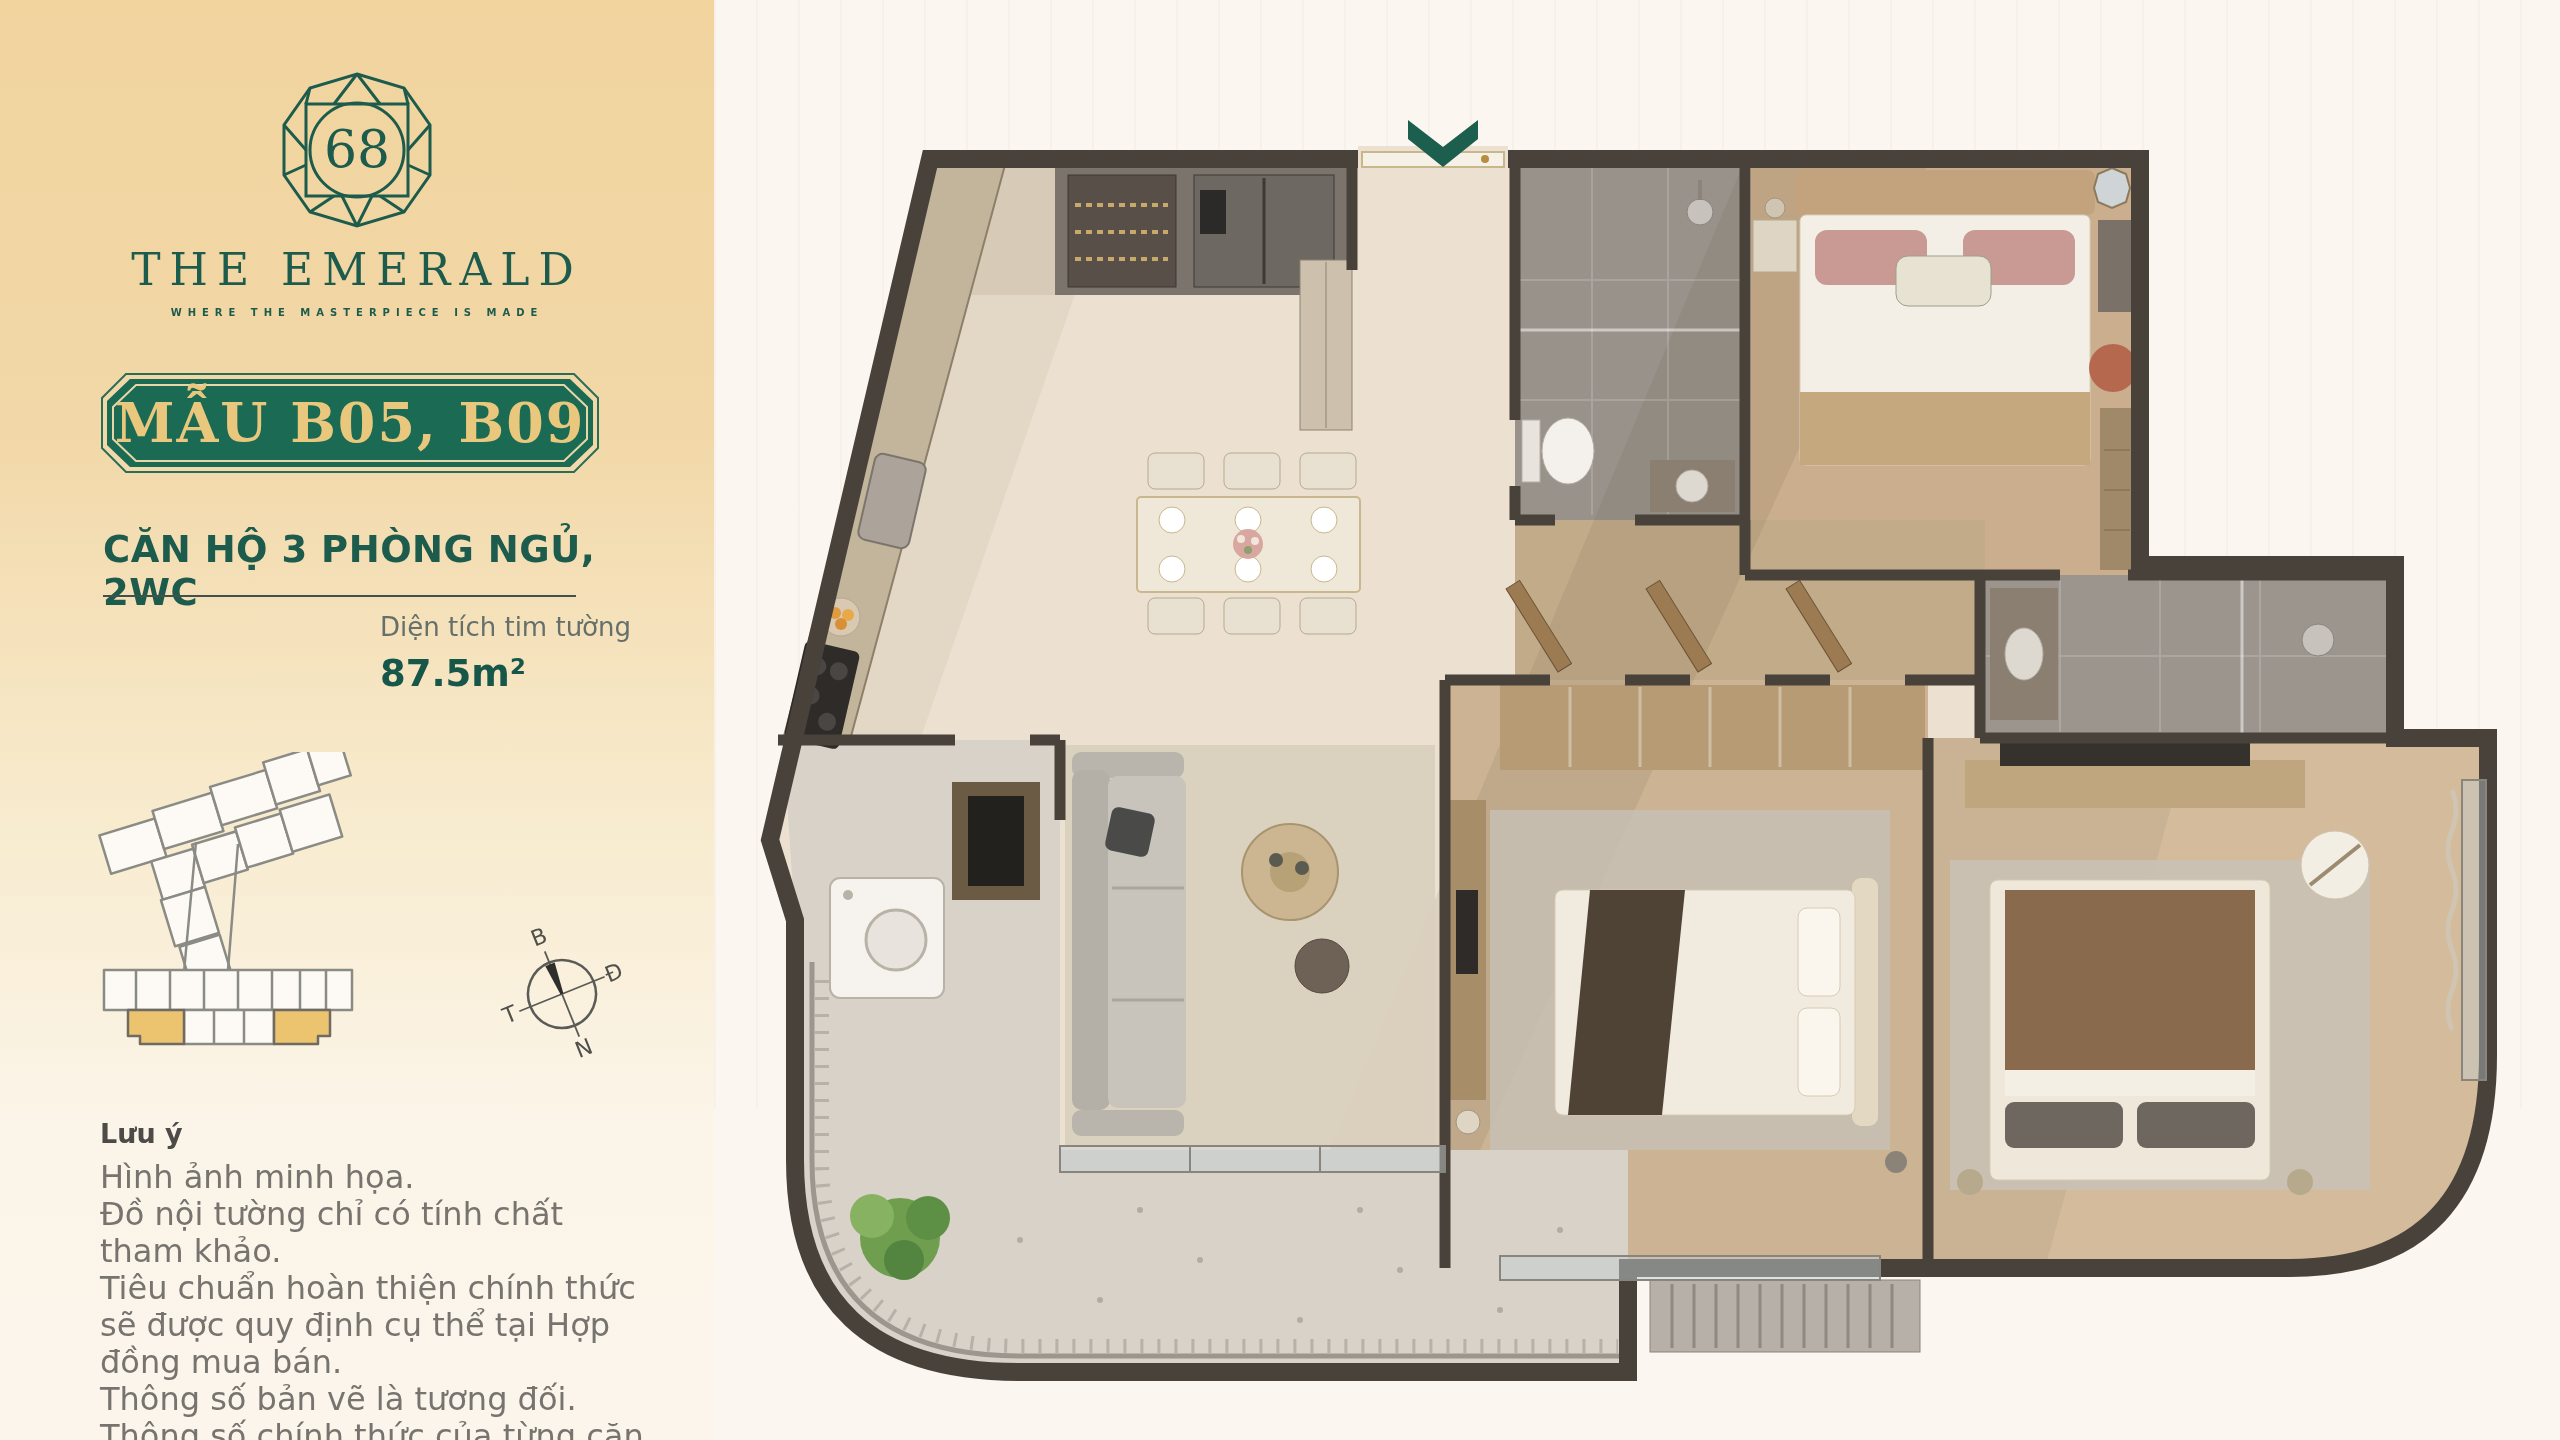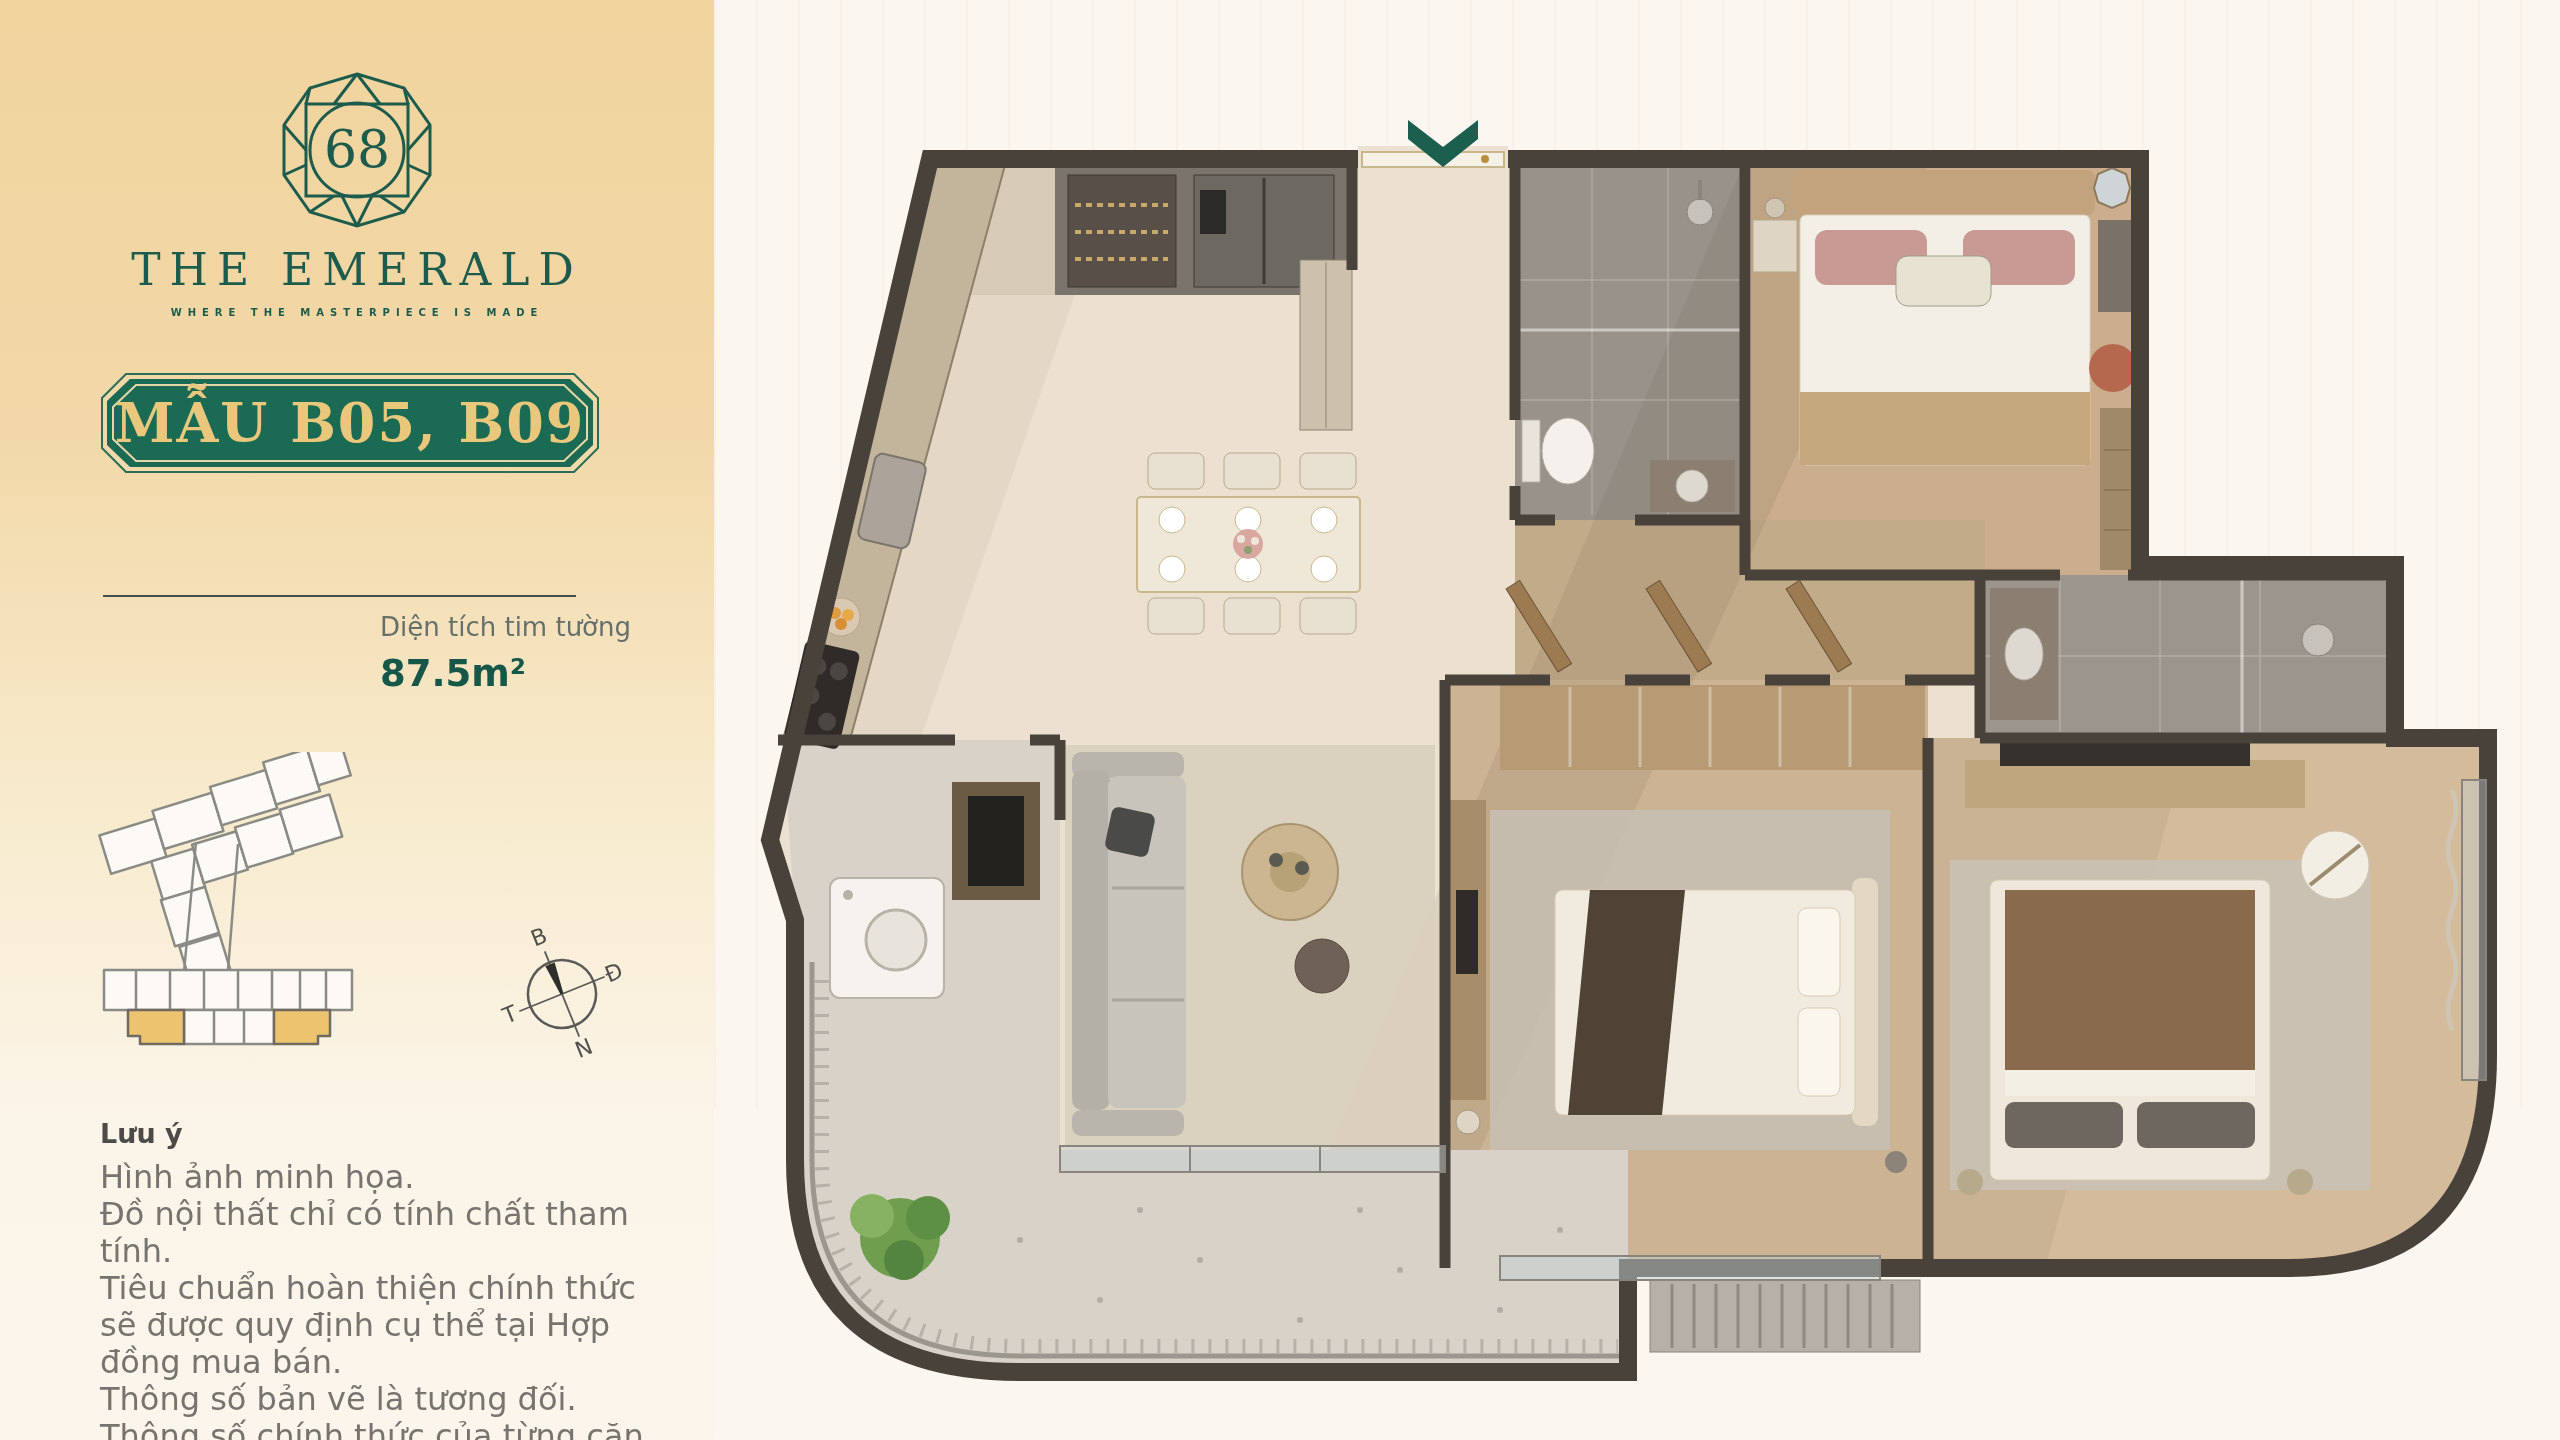--- a/index.html
+++ b/index.html
@@ -77,20 +77,21 @@
 
     <div class="badge">
       <svg width="500" height="102" viewBox="0 0 500 102">
         <polygon points="26,2 474,2 498,26 498,76 474,100 26,100 2,76 2,26" fill="none" stroke="#2a6e58" stroke-width="2"></polygon>
         <polygon points="30,7 470,7 493,29 493,73 470,95 30,95 7,73 7,29" fill="#1a6a54"></polygon>
         <polygon points="36,13 464,13 487,35 487,67 464,89 36,89 13,67 13,35" fill="none" stroke="#e6d6a8" stroke-width="2"></polygon>
       </svg>
       <div class="badge-text">MẪU B05, B09</div>
     </div>
 
+    <div class="unit-title">CĂN HỘ 3 PHÒNG NGỦ, 2WC</div>
     <div class="divider"></div>
 
     <div class="area-col gross">
       <div class="area-label">Diện tích tim tường</div>
       <div class="area-value">87.5m²</div>
     </div>
 
     <svg class="siteplan" width="290" height="300" viewBox="0 0 290 300">
       <g fill="#fdfaf5" stroke="#8b8b85" stroke-width="2.5" stroke-linejoin="round">
 
@@ -132,21 +133,21 @@
         <text x="70" y="18" text-anchor="middle" font-size="22" fill="#4f4f4b">B</text>
         <text x="126" y="79" text-anchor="middle" font-size="22" fill="#4f4f4b">Đ</text>
         <text x="70" y="138" text-anchor="middle" font-size="22" fill="#4f4f4b">N</text>
         <text x="14" y="79" text-anchor="middle" font-size="22" fill="#4f4f4b">T</text>
       </g>
     </svg>
 
     <div class="notes">
       <div class="notes-heading">Lưu ý</div>
       <div class="note-line">Hình ảnh minh họa.</div>
-      <div class="note-line">Đồ nội thất chỉ có tính chất tham tính.</div>
+      <div class="note-line">Đồ nội tường chỉ có tính chất tham khảo.</div>
       <div class="note-line">Tiêu chuẩn hoàn thiện chính thức sẽ được quy định cụ thể tại Hợp đồng mua bán.</div>
       <div class="note-line">Thông số bản vẽ là tương đối.</div>
       <div class="note-line">Thông số chính thức của từng căn hộ sẽ được quy định tại văn bản ký kết giữa Chủ đầu tư &amp; khách hàng.</div>
     </div>
   </div>
 
   <svg class="floorplan" width="2020" height="1270" viewBox="0 0 2020 1270">
 
     <path d="M430,39 L1640,39 L1640,445 L1895,445 L1895,618 L1988,618 L1988,935 Q1988,1148 1790,1148 L1128,1148 L1128,1252 L520,1252 Q295,1252 295,1040 L295,800 L270,720 Z" fill="#ece1d0"></path>
 

